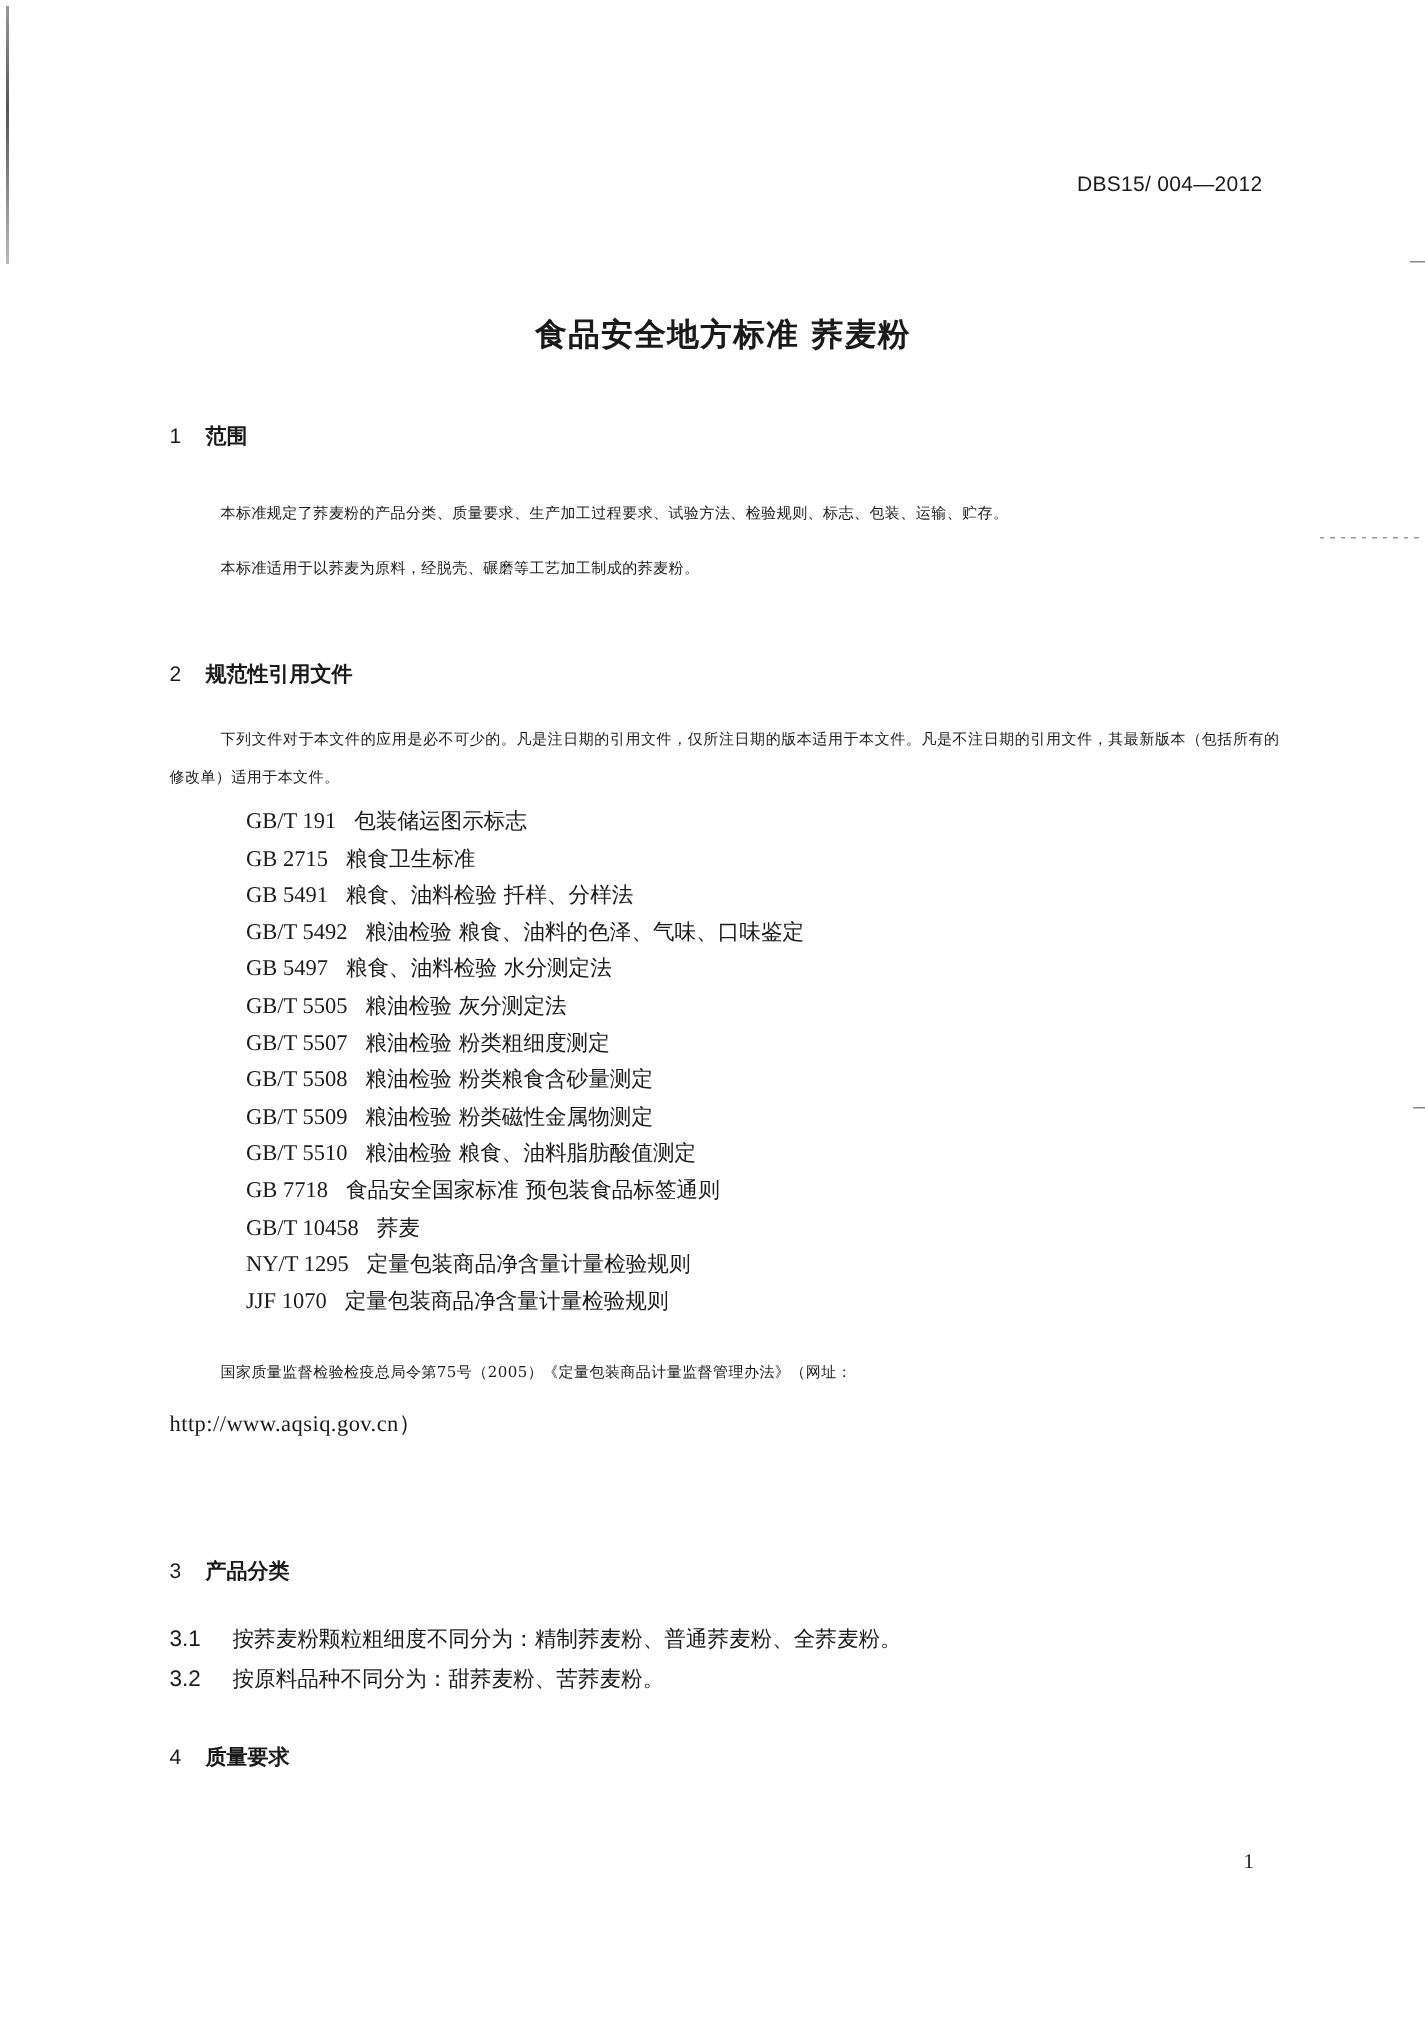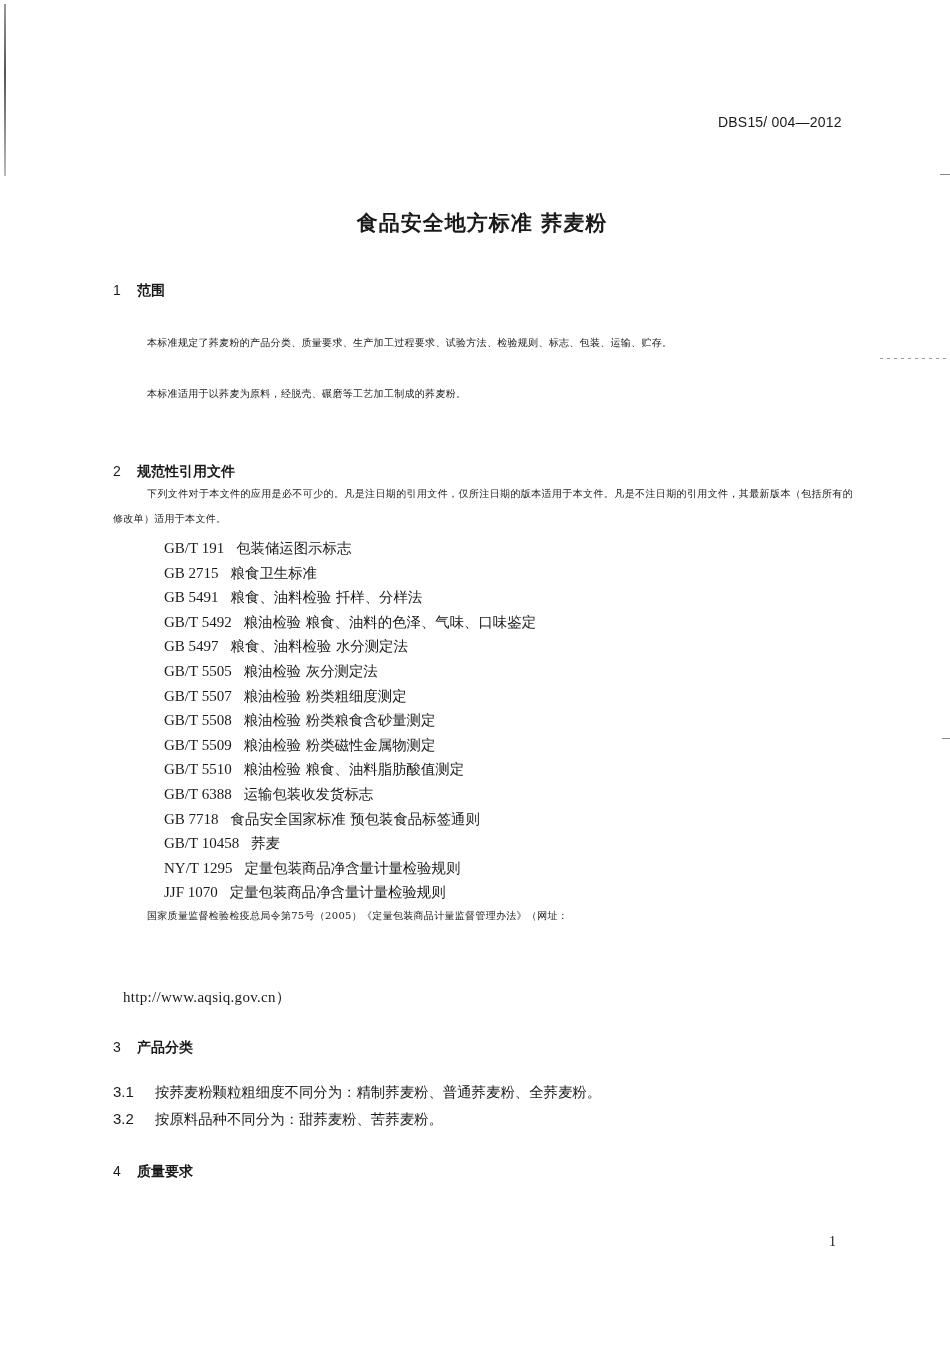--- a/index.html
+++ b/index.html
@@ -123,49 +123,48 @@
 <div class="scan-dash" style="top:738px;width:8px;"></div>
 
 <div class="doc-code">DBS15/ 004—2012</div>
 
 <div class="doc-title">食品安全地方标准  荞麦粉</div>
 
 <div class="section-heading" style="top:282px;">
   <span class="num">1</span><span>范围</span>
 </div>
 <div class="para" style="top:331px;">本标准规定了荞麦粉的产品分类、质量要求、生产加工过程要求、试验方法、检验规则、标志、包装、运输、贮存。</div>
-<div class="para" style="top:382px;">本标准适用于以荞麦为原料，经脱壳、碾磨等工艺加工制成的荞麦粉。</div>
+<div class="para" style="top:368px;">本标准适用于以荞麦为原料，经脱壳、碾磨等工艺加工制成的荞麦粉。</div>
 
-<div class="section-heading" style="top:463px;">
+<div class="section-heading" style="top:441px;">
   <span class="num">2</span><span>规范性引用文件</span>
 </div>
 <div class="para" style="top:482px;">下列文件对于本文件的应用是必不可少的。凡是注日期的引用文件，仅所注日期的版本适用于本文件。凡是不注日期的引用文件，其最新版本（包括所有的修改单）适用于本文件。</div>
 
 <ul class="ref-list">
   <li><span class="ref-code">GB/T 191</span><span>包装储运图示标志</span></li>
   <li><span class="ref-code">GB 2715</span><span>粮食卫生标准</span></li>
   <li><span class="ref-code">GB 5491</span><span>粮食、油料检验  扦样、分样法</span></li>
   <li><span class="ref-code">GB/T 5492</span><span>粮油检验 粮食、油料的色泽、气味、口味鉴定</span></li>
   <li><span class="ref-code">GB 5497</span><span>粮食、油料检验 水分测定法</span></li>
   <li><span class="ref-code">GB/T 5505</span><span>粮油检验 灰分测定法</span></li>
   <li><span class="ref-code">GB/T 5507</span><span>粮油检验 粉类粗细度测定</span></li>
   <li><span class="ref-code">GB/T 5508</span><span>粮油检验 粉类粮食含砂量测定</span></li>
   <li><span class="ref-code">GB/T 5509</span><span>粮油检验 粉类磁性金属物测定</span></li>
   <li><span class="ref-code">GB/T 5510</span><span>粮油检验 粮食、油料脂肪酸值测定</span></li>
-  <li><span class="ref-code">GB/T 6388</span><span>运输包装收发货标志</span></li>
   <li><span class="ref-code">GB 7718</span><span>食品安全国家标准 预包装食品标签通则</span></li>
   <li><span class="ref-code">GB/T 10458</span><span>荞麦</span></li>
   <li><span class="ref-code">NY/T 1295</span><span>定量包装商品净含量计量检验规则</span></li>
   <li><span class="ref-code">JJF 1070</span><span>定量包装商品净含量计量检验规则</span></li>
 </ul>
 
 <div class="para" style="top:904px;">
   <span>国家质量监督检验检疫总局令第75号（2005）《定量包装商品计量监督管理办法》（网址：</span>
 </div>
-<div class="para noindent" style="top:985px;font-family:'Liberation Serif',serif;font-size:15px;margin-left:10px;">http://www.aqsiq.gov.cn）</div>
+<div class="para noindent" style="top:938px;font-family:'Liberation Serif',serif;font-size:15px;">http://www.aqsiq.gov.cn）</div>
 
 <div class="section-heading" style="top:1039px;">
   <span class="num">3</span><span>产品分类</span>
 </div>
 <div class="sub-item" style="top:1083px;">
   <span class="sub-num">3.1</span><span>按荞麦粉颗粒粗细度不同分为：精制荞麦粉、普通荞麦粉、全荞麦粉。</span>
 </div>
 <div class="sub-item" style="top:1110px;">
   <span class="sub-num">3.2</span><span>按原料品种不同分为：甜荞麦粉、苦荞麦粉。</span>
 </div>

